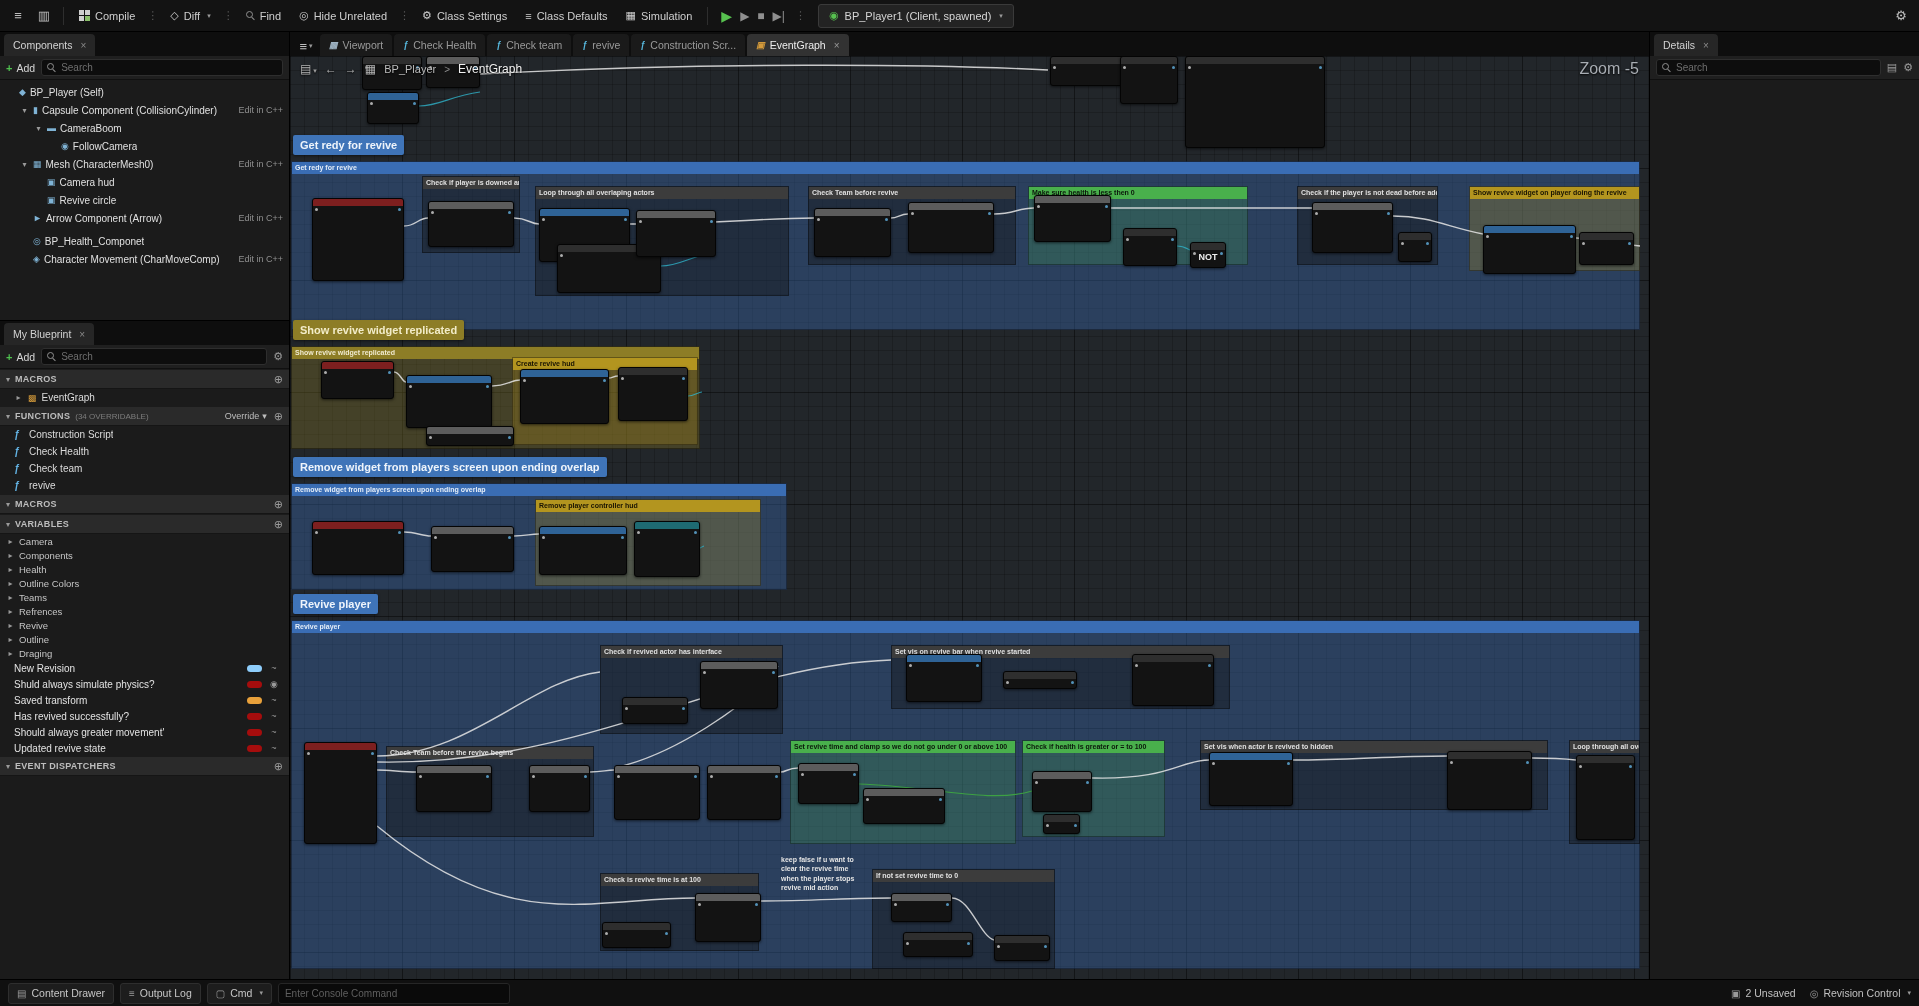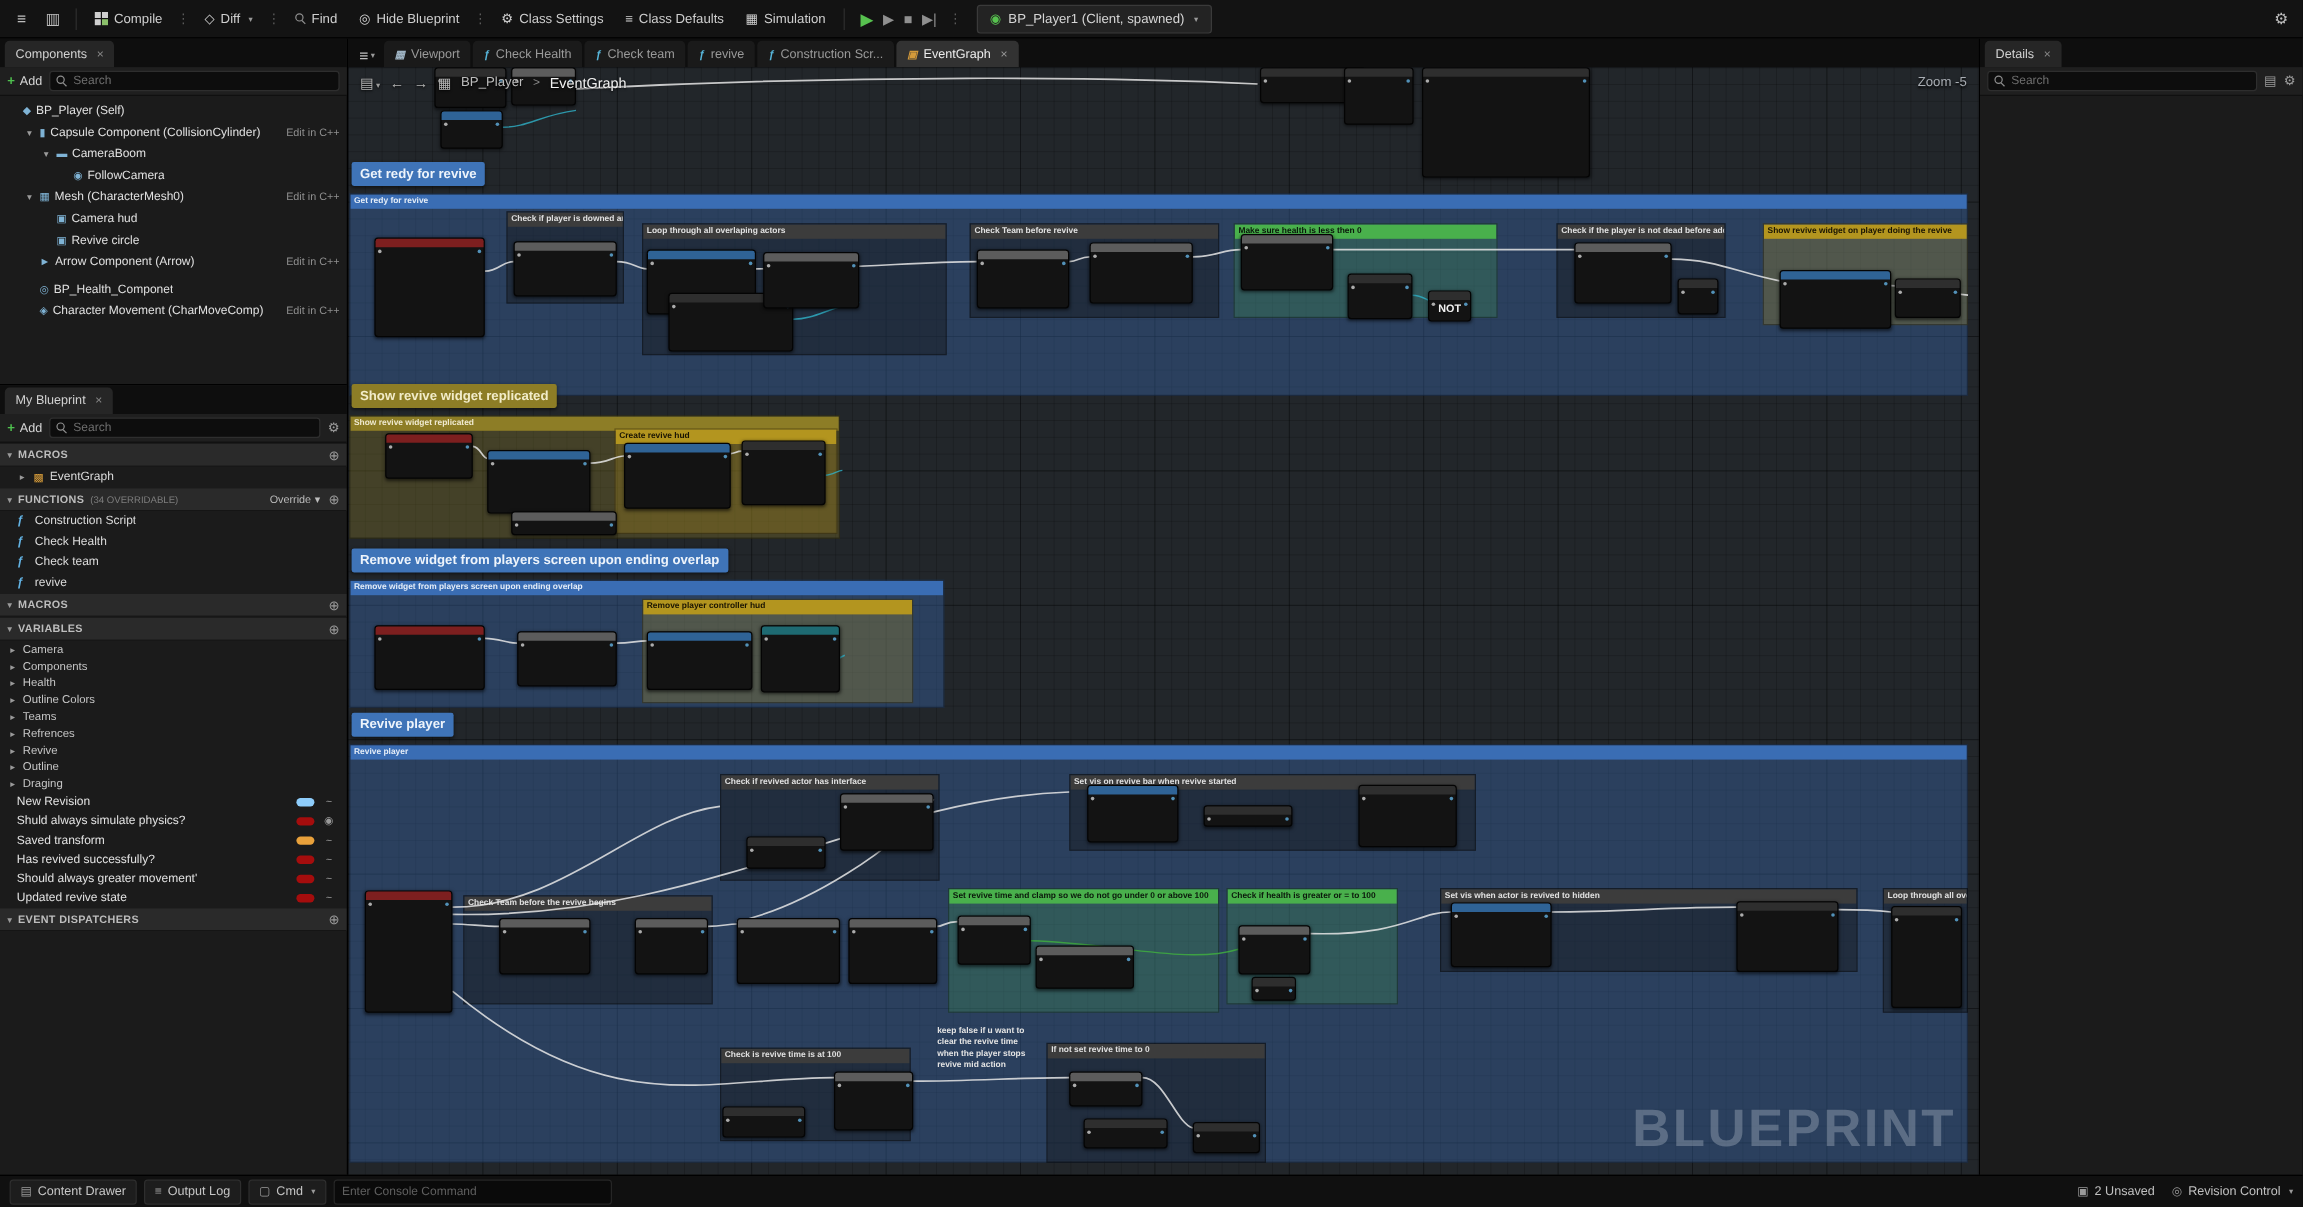--- a/index.html
+++ b/index.html
@@ -87,21 +87,21 @@
       linear-gradient(rgba(0,0,0,.18) 1px,transparent 1px),
       linear-gradient(90deg,rgba(0,0,0,.18) 1px,transparent 1px),
       linear-gradient(rgba(0,0,0,.32) 1px,transparent 1px),
       linear-gradient(90deg,rgba(0,0,0,.32) 1px,transparent 1px);
     background-size:14px 14px,14px 14px,112px 112px,112px 112px}
   .bcrumb{position:absolute;top:0;left:0;right:0;height:26px;display:flex;align-items:center;gap:8px;padding:0 10px;z-index:40}
   .bc-ic{color:#b5b5b5;font-size:12px;text-shadow:0 1px 2px #000}
   .bc-root{color:#bcbcbc;font-size:11px;text-shadow:0 1px 2px #000}
   .bc-sep{color:#8a8a8a;font-size:10px}
   .bc-cur{color:#f2f2f2;font-size:12px;text-shadow:0 1px 2px #000}
-  .zoom{margin-left:auto;color:#a8adb3;font-size:11px;text-shadow:0 1px 2px #000}
+  .zoom{margin-left:auto;color:#a8adb3;font-size:16px;text-shadow:0 1px 2px #000}
 
   .gc{position:absolute;border:1px solid rgba(0,0,0,.35);z-index:10;overflow:hidden}
   .gc .gh{height:12px;font-size:7px;font-weight:bold;padding:1px 3px;white-space:nowrap;overflow:hidden;line-height:10px}
   .gc.blue{background:rgba(58,109,180,.38)} .gc.blue .gh{background:#3a6db4;color:#e4edf8}
   .gc.olive{background:rgba(141,125,38,.32)} .gc.olive .gh{background:#8d7d26;color:#f0ead0}
   .gc.gold{background:rgba(179,149,31,.28)} .gc.gold .gh{background:#b3951f;color:#191403}
   .gc.green{background:rgba(73,176,76,.22)} .gc.green .gh{background:#49b04c;color:#0b180b}
   .gc.dark{background:rgba(18,18,18,.42)} .gc.dark .gh{background:#3c3c3c;color:#e0e0e0}
   .gc.note{background:transparent;border:0;z-index:14;font-size:7px;font-weight:bold;color:#e4e4e4;line-height:1.35;padding:1px}
   .bubble{position:absolute;z-index:35;height:20px;line-height:20px;padding:0 7px;font-size:11px;font-weight:bold;border-radius:2px;white-space:nowrap;box-shadow:0 1px 3px rgba(0,0,0,.5)}
@@ -149,21 +149,21 @@
       <span>Diff</span>
       <span class="caret-sm">▾</span>
     </div>
     <div class="tb-kebab">⋮</div>
     <div class="tb-btn">
       <span class="mag"></span>
       <span>Find</span>
     </div>
     <div class="tb-btn">
       <span>◎</span>
-      <span>Hide Blueprint</span>
+      <span>Hide Unrelated</span>
     </div>
     <div class="tb-kebab">⋮</div>
     <div class="tb-btn">
       <span>⚙</span>
       <span>Class Settings</span>
     </div>
     <div class="tb-btn">
       <span>≡</span>
       <span>Class Defaults</span>
     </div>
@@ -717,21 +717,20 @@
               <div class="nh nh-gray"></div>
             </div>
             <div class="gnode" style="left: 613px; top: 876px; width: 70px; height: 25px;">
               <div class="nh nh-dark"></div>
             </div>
             <div class="gnode" style="left: 704px; top: 879px; width: 56px; height: 26px;">
               <div class="nh nh-dark"></div>
             </div>
           </div>
 
-        <div class="watermark">BLUEPRINT</div>
       <div class="bubble bub-blue" style="left: 3px; top: 79px;">Get redy for revive</div>
           <div class="bubble bub-olive" style="left: 3px; top: 264px;">Show revive widget replicated</div>
           <div class="bubble bub-blue" style="left: 3px; top: 401px;">Remove widget from players screen upon ending overlap</div>
           <div class="bubble bub-blue" style="left: 3px; top: 538px;">Revive player</div>
         </div>
     </div>
 
     <div class="right">
       <div class="tabstrip">
         <div class="ptab">

